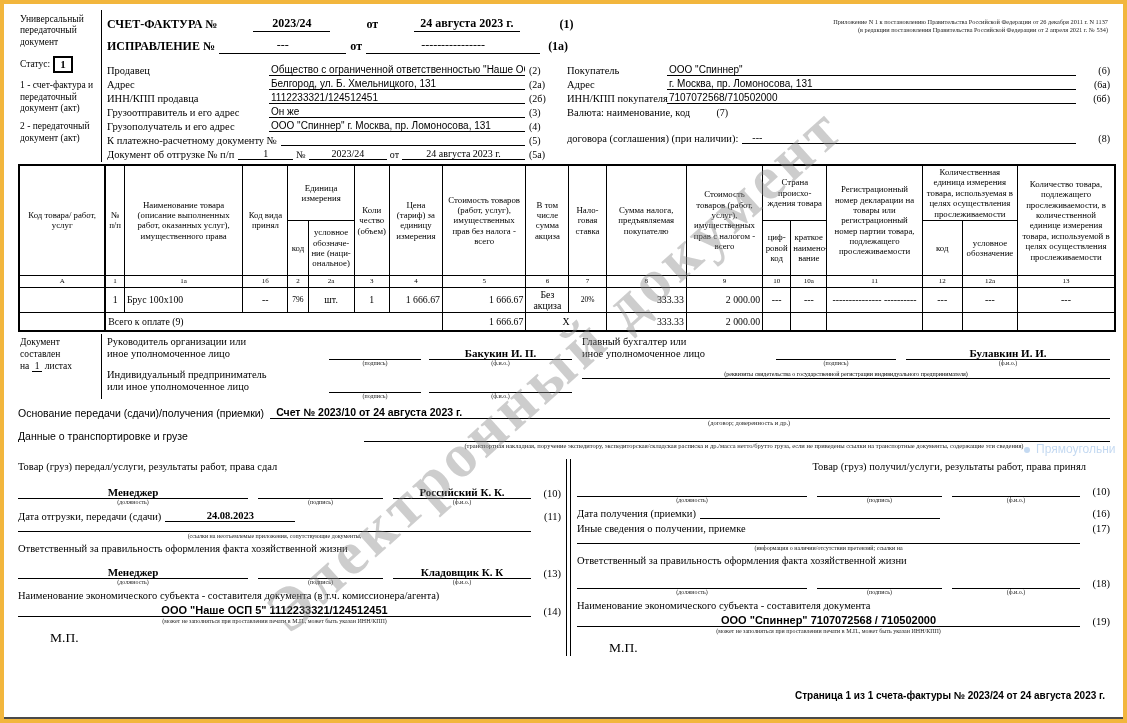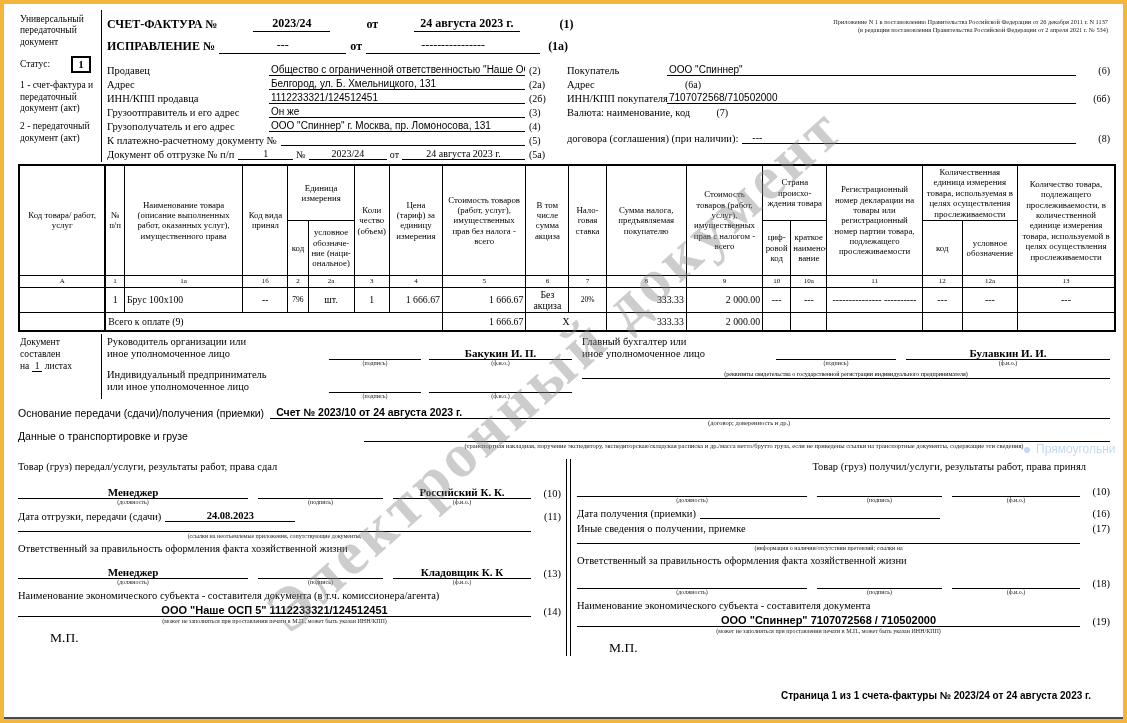--- a/index.html
+++ b/index.html
@@ -18,21 +18,21 @@
   .sans{font-family:"Liberation Sans", sans-serif;}
   .b{font-weight:bold;}
   .u{border-bottom:1px solid #000;}
   .tc{text-align:center;}
   .tr{text-align:right;}
   .tl{text-align:left;}
 
   
   .pretable{display:flex;min-height:152px;}
   .leftcol{width:78px;border-right:1.5px solid #000;padding:4px 3px 0 2px;font-size:9.5px;line-height:1.2;flex-shrink:0;}
-  .status-row{margin-top:8px;display:flex;align-items:center;gap:21px;}
+  .status-row{margin-top:8px;display:flex;align-items:center;gap:3px;}
   .status-box{display:inline-block;width:16px;height:13px;border:2px solid #000;font-weight:bold;text-align:center;font-size:11px;line-height:13px;}
   .legend{margin-top:7px;}
   .mainhead{flex:1;padding-left:5px;}
   .invrow{display:flex;align-items:flex-end;font-size:12px;font-weight:bold;margin-top:6px;}
   .invrow .lab{white-space:nowrap;}
   .invrow .f1{width:150px;border-bottom:1px solid #000;text-align:center;margin:0 4px;}
   .invrow .f2{width:205px;border-bottom:1px solid #000;text-align:center;margin:0 4px;}
   .invrow .rn{width:34px;padding-left:4px;}
   .legal{position:absolute;top:8px;right:2px;width:340px;text-align:right;font-size:6.3px;line-height:1.25;color:#222;}
   .partyarea{display:flex;margin-top:8px;}
@@ -90,21 +90,21 @@
   .drow .dval{border-bottom:1px solid #000;text-align:center;font-weight:bold;font-size:10.5px;}
   .drow .sp{flex:1;}
   .drow .num{width:30px;text-align:right;flex-shrink:0;}
   .fullline{border-bottom:1px solid #000;height:9px;margin-right:30px;}
   .cnote{text-align:center;font-size:6px;color:#222;margin:1px 30px 4px 0;}
   .entval{display:flex;align-items:flex-end;margin-top:3px;}
   .entval .ev{flex:1;border-bottom:1px solid #000;text-align:center;font-size:11px;}
   .entval .num{width:30px;text-align:right;font-size:10.5px;flex-shrink:0;}
   .mp{font-size:13.5px;margin:6px 0 0 32px;}
   
-  .footer{position:absolute;right:32px;bottom:18px;font-size:10px;font-weight:bold;}
+  .footer{position:absolute;right:18px;bottom:18px;font-size:10px;font-weight:bold;}
   .watermark{
     position:absolute;left:150px;top:330px;width:800px;
     transform:rotate(-42deg);
     font-size:62px;font-weight:bold;letter-spacing:4px;
     color:rgba(135,135,135,0.42);
     text-align:center;white-space:nowrap;pointer-events:none;
   }
   .artifact{position:absolute;left:1020px;top:438px;font-size:12px;color:rgba(125,170,225,0.45);white-space:nowrap;}
   .artifact .dot{display:inline-block;width:6px;height:6px;border-radius:3px;background:rgba(125,170,225,0.45);margin-right:6px;}
 </style>
@@ -191,20 +191,21 @@
           </div>
 
           <div class="buyercol">
             <div class="frow">
               <span class="flabel" style="width:96px;">Покупатель</span>
               <span class="fline sans">ООО "Спиннер"</span>
               <span class="rn tr">(6)</span>
             </div>
             <div class="frow">
               <span class="flabel" style="width:96px;">Адрес</span>
+              <span class="fline sans">г. Москва, пр. Ломоносова, 131</span>
               <span class="rn tr">(6а)</span>
             </div>
             <div class="frow">
               <span class="flabel" style="width:96px;">ИНН/КПП покупателя</span>
               <span class="fline sans">7107072568/710502000</span>
               <span class="rn tr">(6б)</span>
             </div>
             <div class="frow">
               <span class="flabel">Валюта: наименование, код</span>
               <span class="rn tr">(7)</span>

